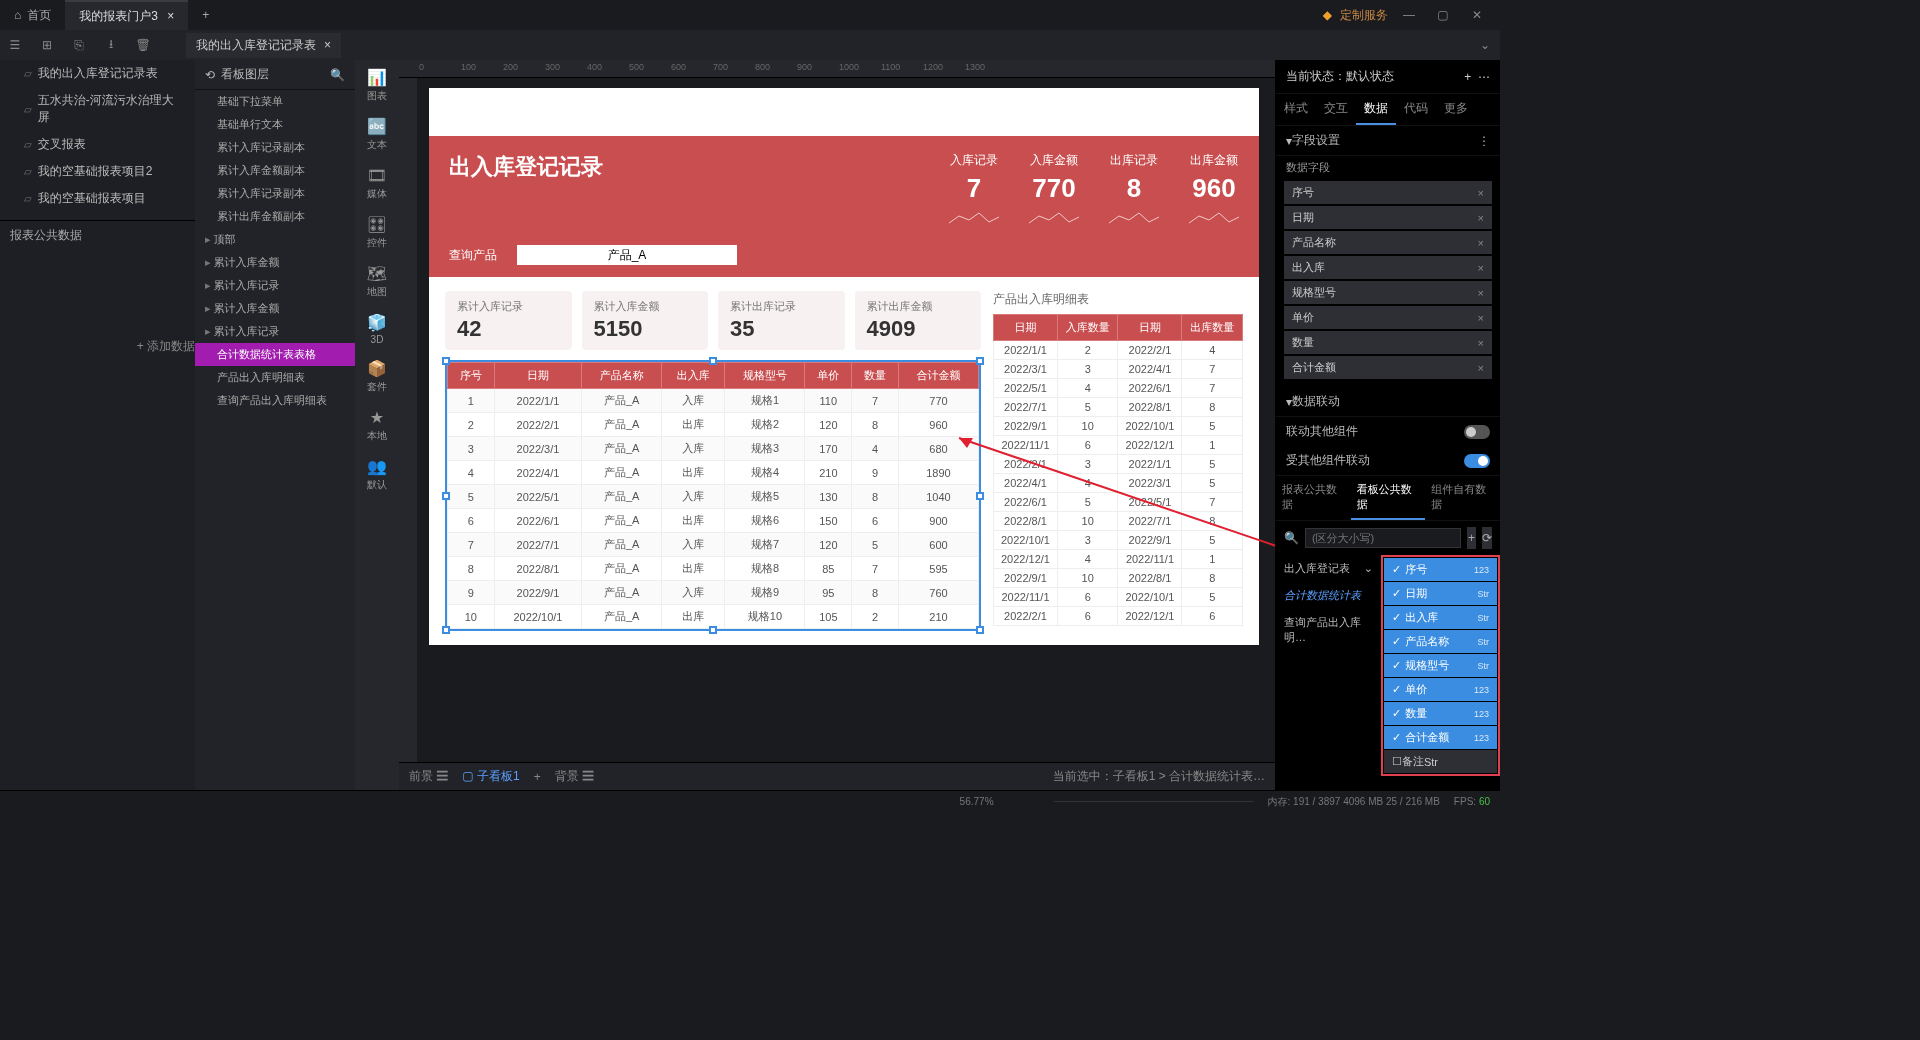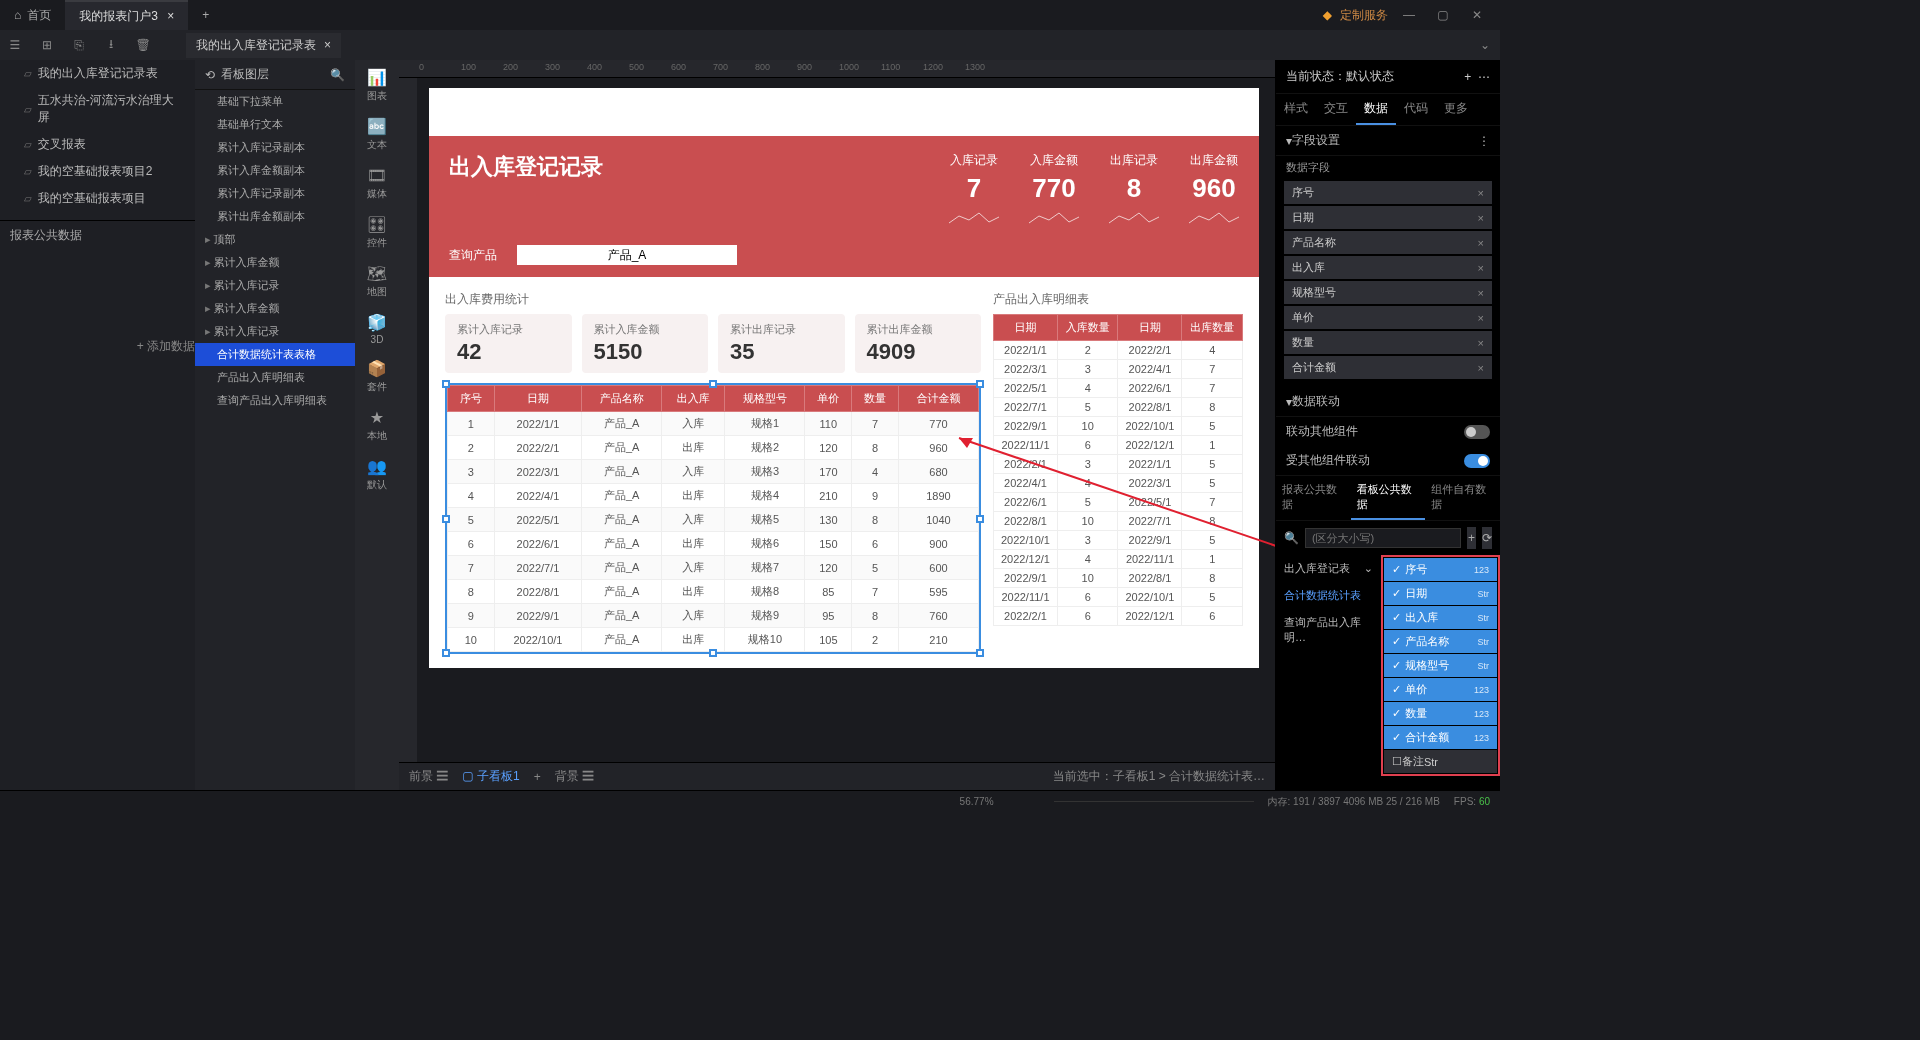--- a/index.html
+++ b/index.html
@@ -30,21 +30,21 @@
 .leftbar .item::before { content: "▱"; font-size: 10px; color: #777; }
 .leftbar .section { padding: 6px 10px; color: #aaa; margin-top: 8px; border-top: 1px solid #000; }
 .leftbar .adddata { text-align: right; color: #888; margin-top: 88px; }
 
 
 .layerpanel { width: 160px; background: #222328; display: flex; flex-direction: column; }
 .layerpanel .hdr { padding: 6px 10px; display: flex; align-items: center; gap: 6px; color: #bbb; border-bottom: 1px solid #111; }
 .layerpanel .hdr .sp { flex: 1; }
 .layerpanel .litem { padding: 4px 10px 4px 22px; color: #aaa; font-size: 11px; }
 .layerpanel .litem.group::before { content: "▸ "; margin-left: -12px; color: #777; }
-.layerpanel .litem.sel { background: #1d4ed8; color: #fff; }
+.layerpanel .litem.sel { background: #a21caf; color: #fff; }
 
 
 .toolstrip { width: 44px; background: #26272c; display: flex; flex-direction: column; align-items: center; padding-top: 8px; gap: 14px; color: #999; font-size: 10px; }
 .toolstrip .t { text-align: center; }
 .toolstrip .t .ic { font-size: 16px; display: block; margin-bottom: 2px; }
 
 
 .canvaswrap { flex: 1; background: #1a1b1f; position: relative; display: flex; flex-direction: column; }
 .menubar { height: 28px; background: #222328; display: flex; align-items: center; padding: 0 10px; gap: 18px; color: #aaa; font-size: 12px; }
 .ruler-h { height: 18px; background: #26272c; border-bottom: 1px solid #000; position: relative; overflow: hidden; }
@@ -120,21 +120,21 @@
 .rp-dtabs { display: flex; border-top: 1px solid #111; border-bottom: 1px solid #111; }
 .rp-dtabs .t { padding: 6px 6px; color: #888; font-size: 11px; }
 .rp-dtabs .t.active { color: #fff; border-bottom: 2px solid #4a90e2; }
 .rp-search { padding: 6px 8px; display: flex; align-items: center; gap: 6px; }
 .rp-search input { flex: 1; background: #1a1b1f; border: 1px solid #333; color: #888; padding: 3px 6px; font-size: 11px; }
 .rp-search .btn { width: 22px; height: 22px; background: #2e2f35; text-align: center; line-height: 22px; color: #aaa; }
 
 .rp-dslist { display: flex; }
 .rp-dslist .dsleft { width: 105px; }
 .rp-dslist .dsleft .dsi { padding: 6px 8px; color: #bbb; font-size: 11px; display: flex; align-items: center; }
-.rp-dslist .dsleft .dsi.active { color: #5aa0ff; }
+.rp-dslist .dsleft .dsi.active { color: #5aa0ff; font-style: italic; }
 .rp-dslist .dsright { flex: 1; border: 2px solid #e04050; }
 .rp-dslist .dsright .fld { background: #3a8de0; color: #fff; padding: 4px 8px; margin: 1px; font-size: 11px; display: flex; align-items: center; }
 .rp-dslist .dsright .fld .chk { margin-right: 4px; }
 .rp-dslist .dsright .fld .sp { flex: 1; }
 .rp-dslist .dsright .fld .typ { font-size: 9px; opacity: .8; }
 .rp-dslist .dsright .fldend { background: #2e2f35; color: #ccc; padding: 4px 8px; margin: 1px; font-size: 11px; display: flex; align-items: center; }
 
 
 .statusbar { height: 22px; background: #1a1b1f; border-top: 1px solid #000; display: flex; align-items: center; padding: 0 10px; color: #777; font-size: 10px; }
 .statusbar .sp { flex: 1; }
@@ -265,21 +265,20 @@
                   <polyline points="0,15 10,8 20,12 30,5 40,14 50,9" stroke="#fff" fill="none" stroke-width="1" opacity="0.7"></polyline>
                 </svg></div>
             </div>
         </div>
         <div class="dash-query">
           <span>查询产品</span>
           <input value="产品_A" style="">
         </div>
         <div class="dash-body">
           <div class="dash-left">
-            <div class="sectitle">出入库费用统计</div>
             <div class="statrow" id="statrow">
                 <div class="statcard">
                   <div class="l">累计入库记录</div>
                   <div class="v">42</div>
                 </div>
                 <div class="statcard">
                   <div class="l">累计入库金额</div>
                   <div class="v">5150</div>
                 </div>
                 <div class="statcard">

